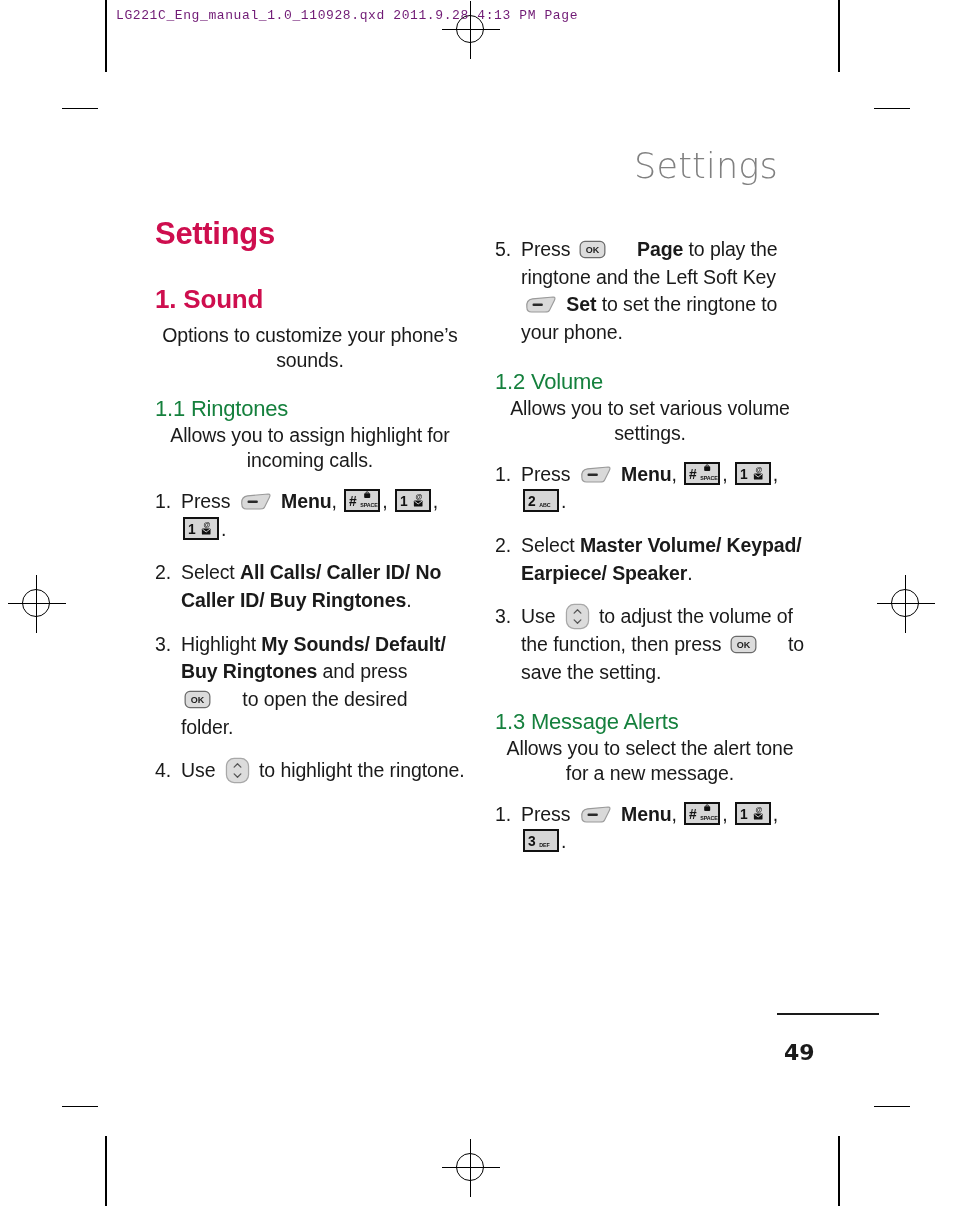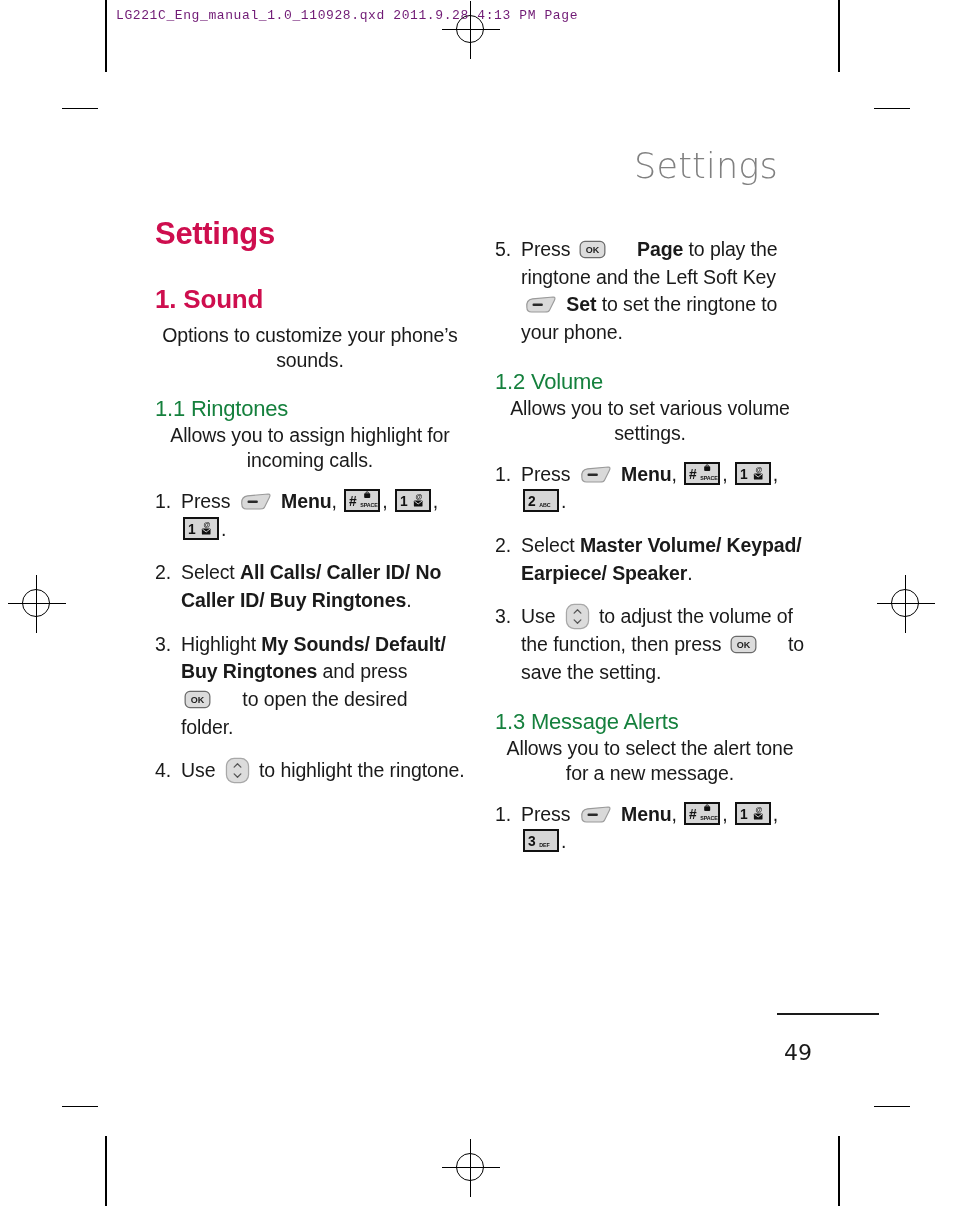--- a/index.html
+++ b/index.html
@@ -174,21 +174,21 @@
     left: 777px; top: 1013px;
     width: 102px; height: 2px;
     background: #1a1a1a;
   }
   .page-number {
     position: absolute;
     left: 784px; top: 1040px;
     font-size: 22px;
     color: #1a1a1a;
     font-family: "DejaVu Sans", sans-serif;
-    font-weight: 400;
+    font-weight: 700;
   }
 </style>
 </head>
 <body>
 
 <div class="mark crop-h" style="left:62px; top:108px;"></div>
 <div class="mark crop-h" style="left:874px; top:108px;"></div>
 <div class="mark crop-h" style="left:62px; top:1106px;"></div>
 <div class="mark crop-h" style="left:874px; top:1106px;"></div>
 

